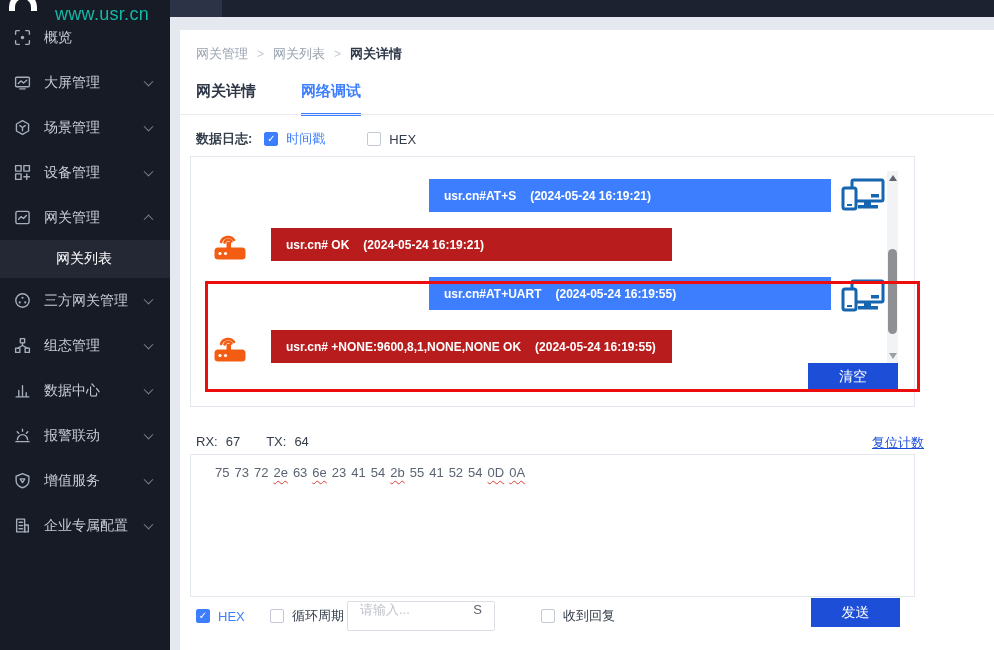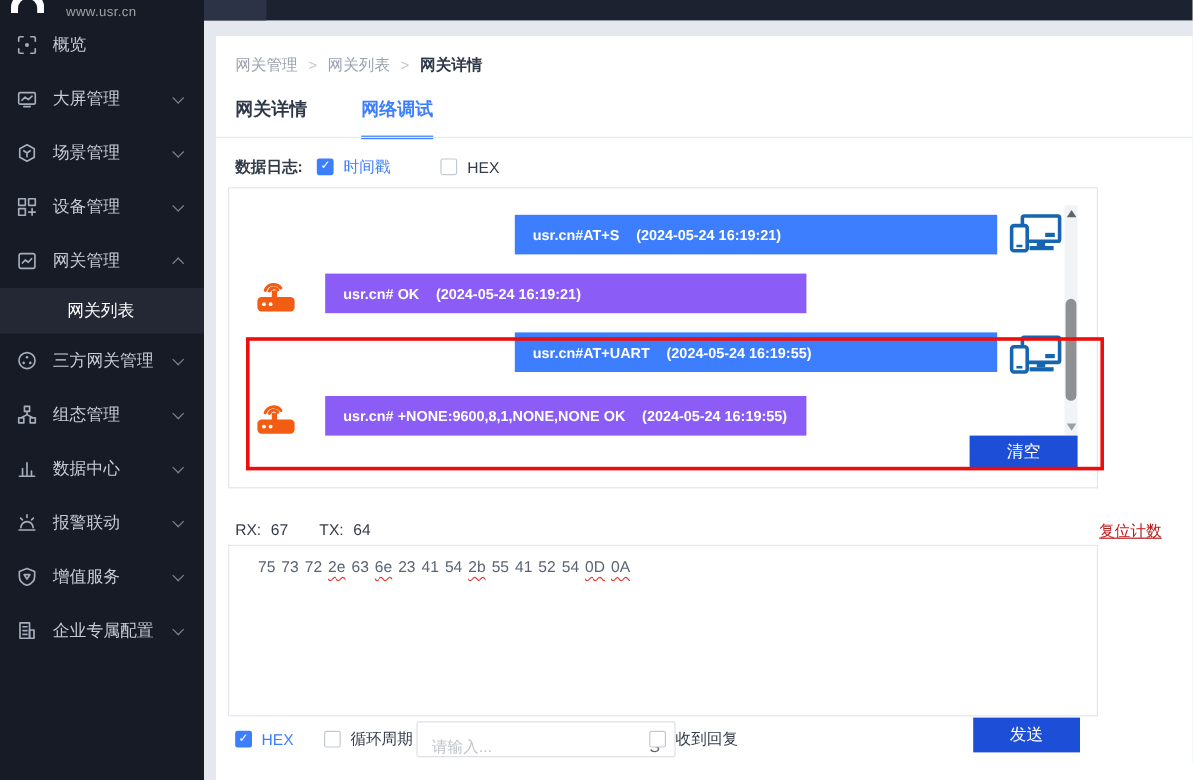--- a/index.html
+++ b/index.html
@@ -5,21 +5,21 @@
   * { margin:0; padding:0; box-sizing:border-box; }
   html,body { width:994px; height:650px; }
   body { font-family:"Liberation Sans","DejaVu Sans",sans-serif; }
   .screen { position:relative; width:994px; height:650px; overflow:hidden; background:#E5E8EF; }
 
   
   .sidebar { position:absolute; left:0; top:0; width:170px; height:650px; background:#161B26; z-index:3; }
   .logo-row { position:relative; height:28px; }
   .logo-arc { position:absolute; left:9px; top:-7px; width:28px; height:18px;
               border:6px solid #fff; border-bottom:none; border-radius:14px 14px 0 0; }
-  .logo-text { position:absolute; left:55px; top:4px; color:#a3a3a3; font-size:11px; letter-spacing:.3px; }
+  .logo-text { position:absolute; left:55px; top:4px; color:#14b8a6; font-size:18px; letter-spacing:.3px; }
   .menu { position:absolute; top:15px; left:0; width:170px; }
   .mi { position:relative; height:45px; display:flex; align-items:center; padding-left:14px; cursor:pointer; }
   .mi .ic { width:17px; height:17px; margin-right:13px; flex:0 0 17px; }
   .mi .lb { font-size:14px; color:#C6CCD5; white-space:nowrap; }
   .mi.sub { height:38px; padding-left:56px; background:#232834; }
   .mi.sub .lb { color:#FFFFFF; }
   .chev { position:absolute; right:18px; top:50%; width:7px; height:7px;
           border-right:1.5px solid #7A8290; border-bottom:1.5px solid #7A8290; }
   .chev.down { transform:translateY(-70%) rotate(45deg); }
   .chev.up   { transform:translateY(-30%) rotate(-135deg); }
@@ -57,21 +57,21 @@
   .cb-label.blue { color:#3D7EFF; }
   .datalog .gap { width:42px; }
 
   
   .log-panel { position:absolute; left:10px; top:126px; width:725px; height:251px;
                border:1px solid #E4E7ED; background:#fff; }
   .bubble { position:absolute; height:33px; display:flex; align-items:center; padding-left:15px;
             color:#fff; font-size:12px; font-weight:700; white-space:nowrap; }
   .bubble .tstamp { margin-left:14px; }
   .bubble.sent { left:238px; width:402px; background:#3D7EFF; }
-  .bubble.received { left:80px; width:401px; background:#8b5cf6; }
+  .bubble.received { left:80px; width:401px; background:#b91c1c; }
   .b1 { top:22px; } .b2 { top:71px; } .b3 { top:120px; } .b4 { top:173px; }
   .router-ic { position:absolute; left:22px; width:34px; height:32px; }
   .r1 { top:72px; } .r2 { top:174px; }
   .device-ic { position:absolute; left:650px; width:44px; height:36px; }
   .d1 { top:21px; } .d2 { top:122px; }
 
   .scrollbar { position:absolute; left:696px; top:14px; width:11px; height:192px; background:#F2F3F5; }
   .sb-up { position:absolute; left:1.5px; top:4px; width:0; height:0;
            border-left:4px solid transparent; border-right:4px solid transparent; border-bottom:6px solid #5F646C; cursor:pointer; }
   .sb-down { position:absolute; left:1.5px; bottom:4px; width:0; height:0;
@@ -81,37 +81,37 @@
   .btn { background:#1d4ed8; color:#fff; font-size:14px; display:flex; align-items:center; justify-content:center; cursor:pointer; }
   .clear-btn { position:absolute; left:617px; top:206px; width:90px; height:28px; }
 
   .red-box { position:absolute; left:25px; top:251px; width:715px; height:111px;
              border:3px solid #EE0D0D; z-index:5; pointer-events:none; }
 
   
   .rx-row { position:absolute; left:16px; top:404px; font-size:13px; color:#333C49; display:flex; }
   .rx-row .cnt-label { margin-right:8px; }
   .rx-row .cnt-val { margin-right:26px; }
-  .reset-link { position:absolute; left:692px; top:404px; font-size:13px; color:#b91c1c; text-decoration:underline; cursor:pointer;margin-left:44px; }
+  .reset-link { position:absolute; left:692px; top:404px; font-size:13px; color:#1d4ed8; text-decoration:underline; cursor:pointer; }
 
   
   .hex-panel { position:absolute; left:10px; top:424px; width:725px; height:143px;
                border:1px solid #E4E7ED; background:#fff; cursor:text; }
   .hex-line { position:absolute; left:24px; top:10px; font-size:13px; color:#5A6472; }
   .hx { margin-right:5px; }
   .hx.wavy { text-decoration:underline; text-decoration-style:wavy; text-decoration-color:#E03C31;
              text-decoration-thickness:1px; text-underline-offset:3px; }
   .send-btn { position:absolute; left:620px; top:101px; width:89px; height:29px;margin-top:42px; }
 
   
   .bottom-row { position:absolute; left:0; top:571px; width:814px; height:30px; font-size:13px; }
   .grp { position:absolute; display:flex; align-items:center; height:30px; }
   .g1 { left:16px; } .g2 { left:90px; } .g3 { left:361px; }
-  .cycle-input { position:absolute; left:167px; top:0; width:216px; height:30px;
-                 border:1px solid #DCDFE6; border-radius:2px; display:flex; align-items:flex-end; padding:0 12px; background:#fff; }
+  .cycle-input { position:absolute; left:167px; top:0; width:148px; height:30px;
+                 border:1px solid #DCDFE6; border-radius:2px; display:flex; align-items:flex-start; padding:0 12px; background:#fff; }
   .cycle-input input { flex:1; border:none; outline:none; font-size:13px; color:#333C49; min-width:0; background:transparent; }
   .cycle-input input::placeholder { color:#C0C4CC; }
   .cycle-unit { color:#606266; margin-left:6px; }
 </style>
 </head>
 <body>
 
 <div class="screen">
 
   <aside class="sidebar">

